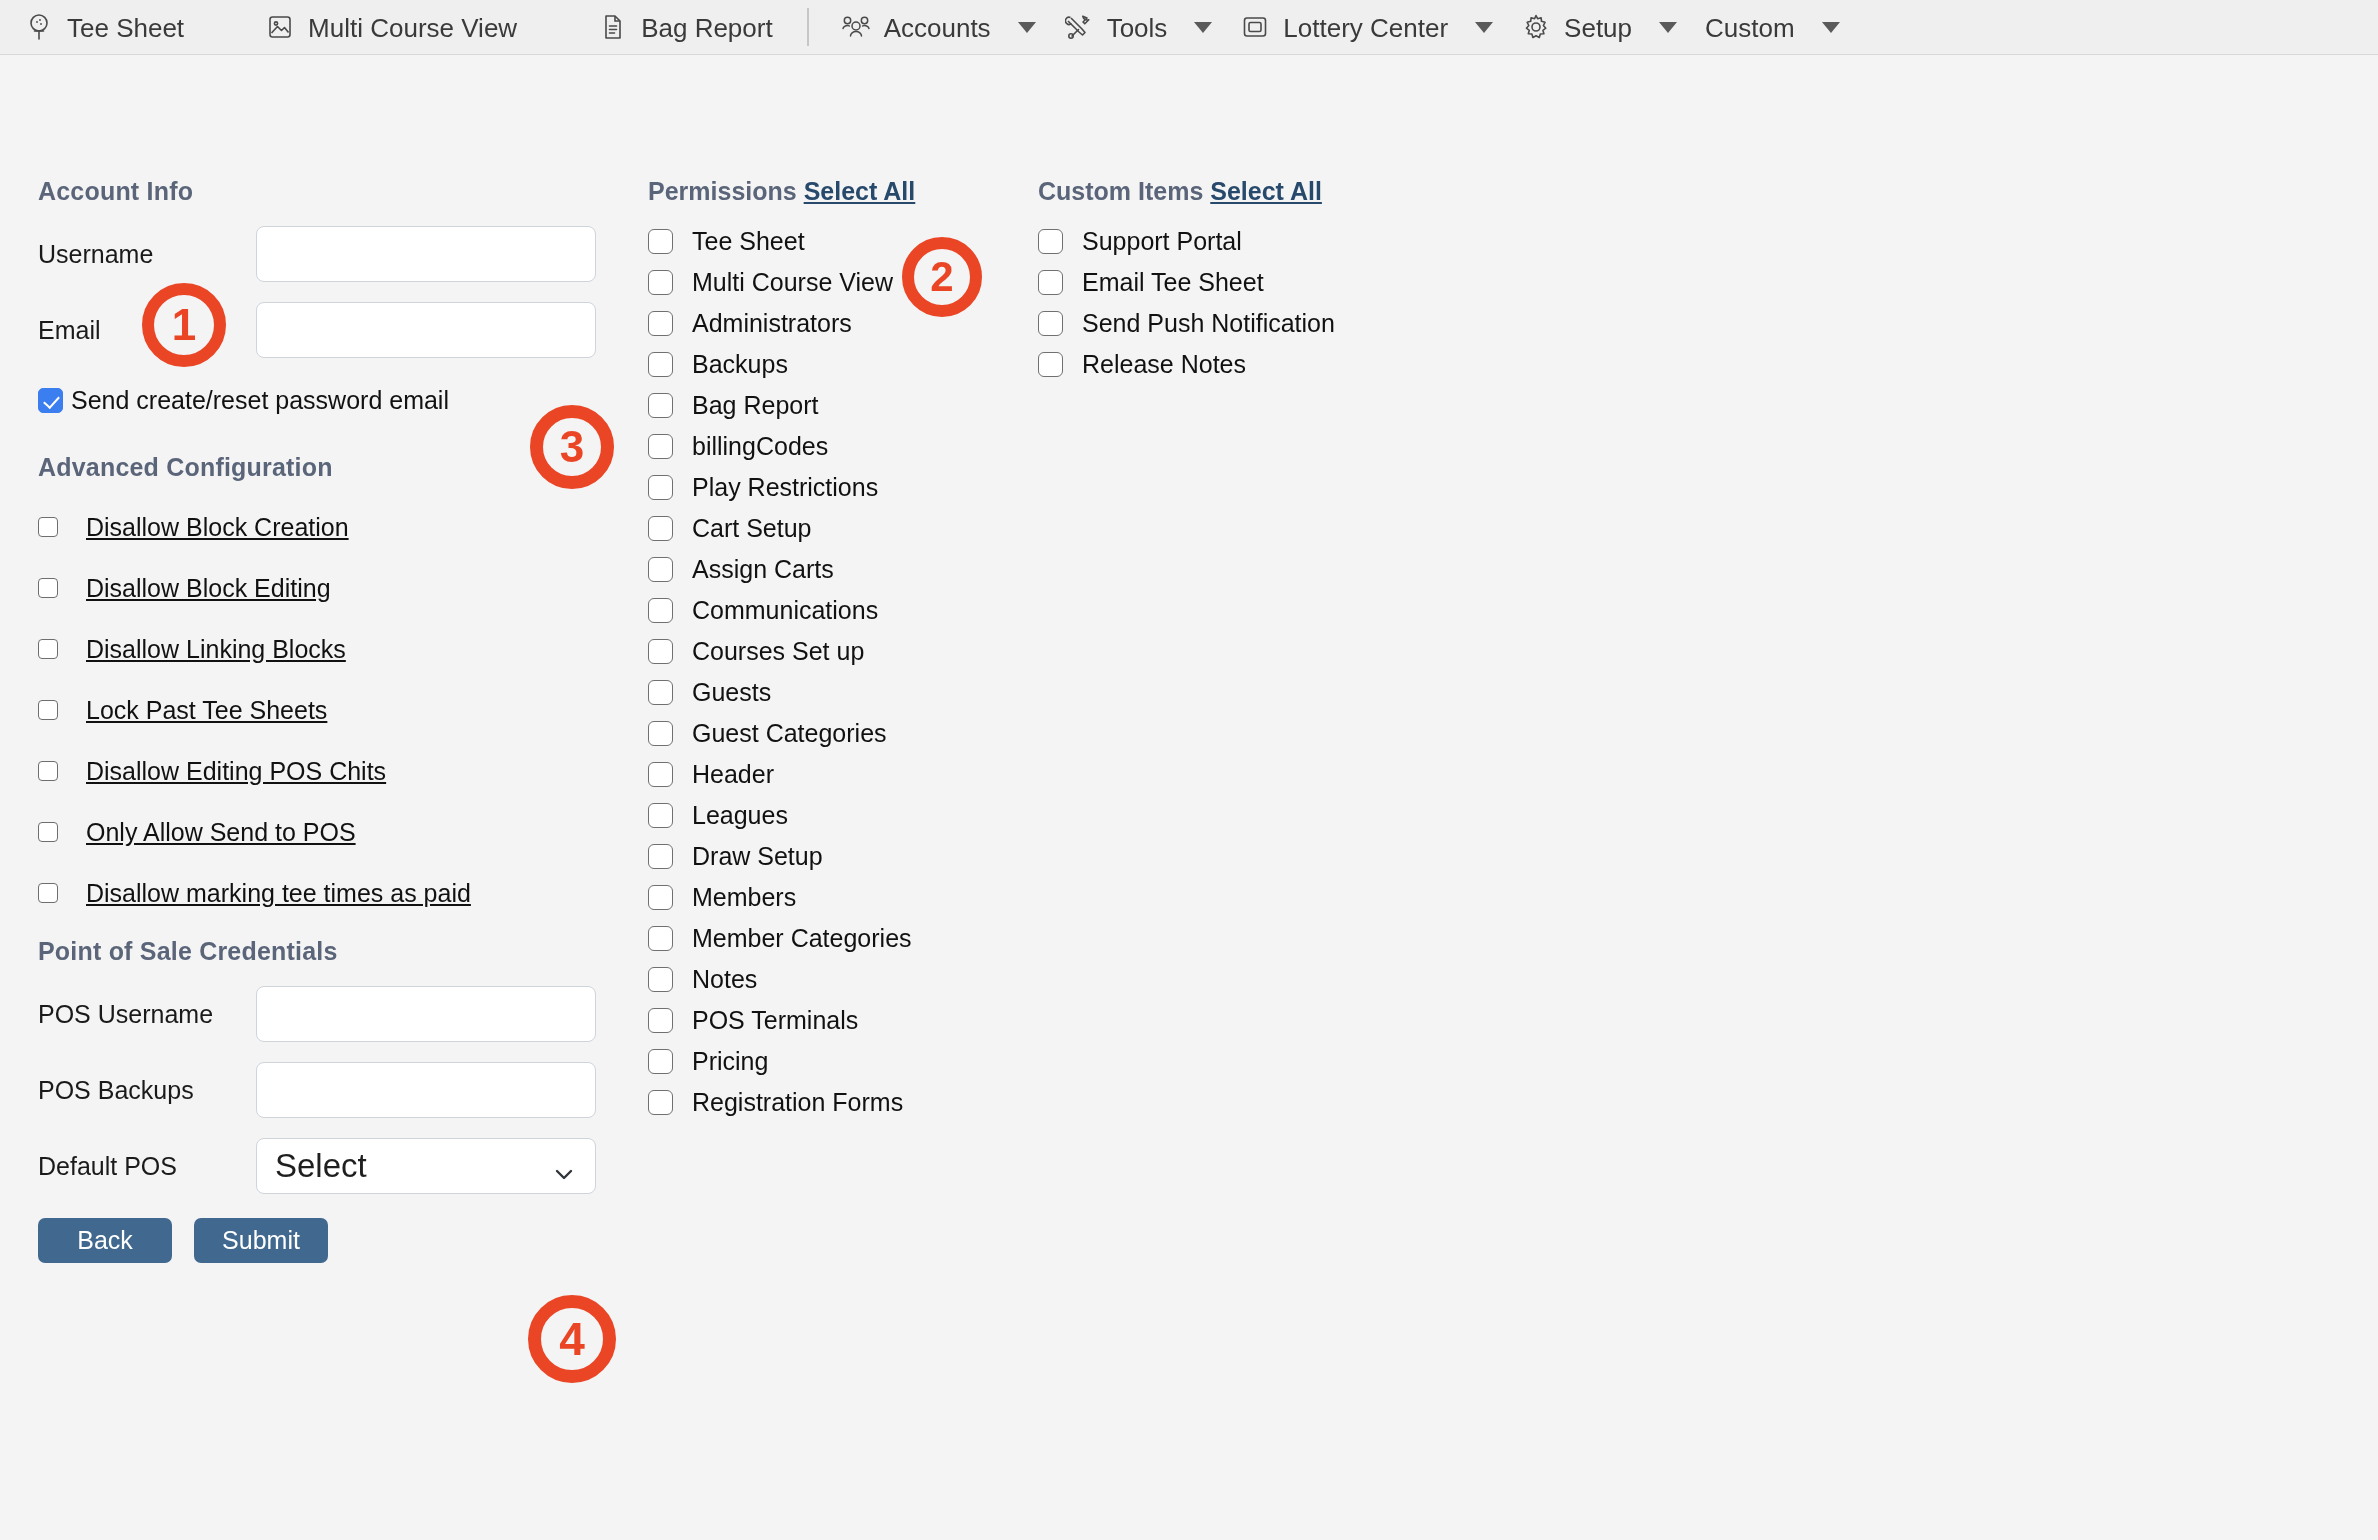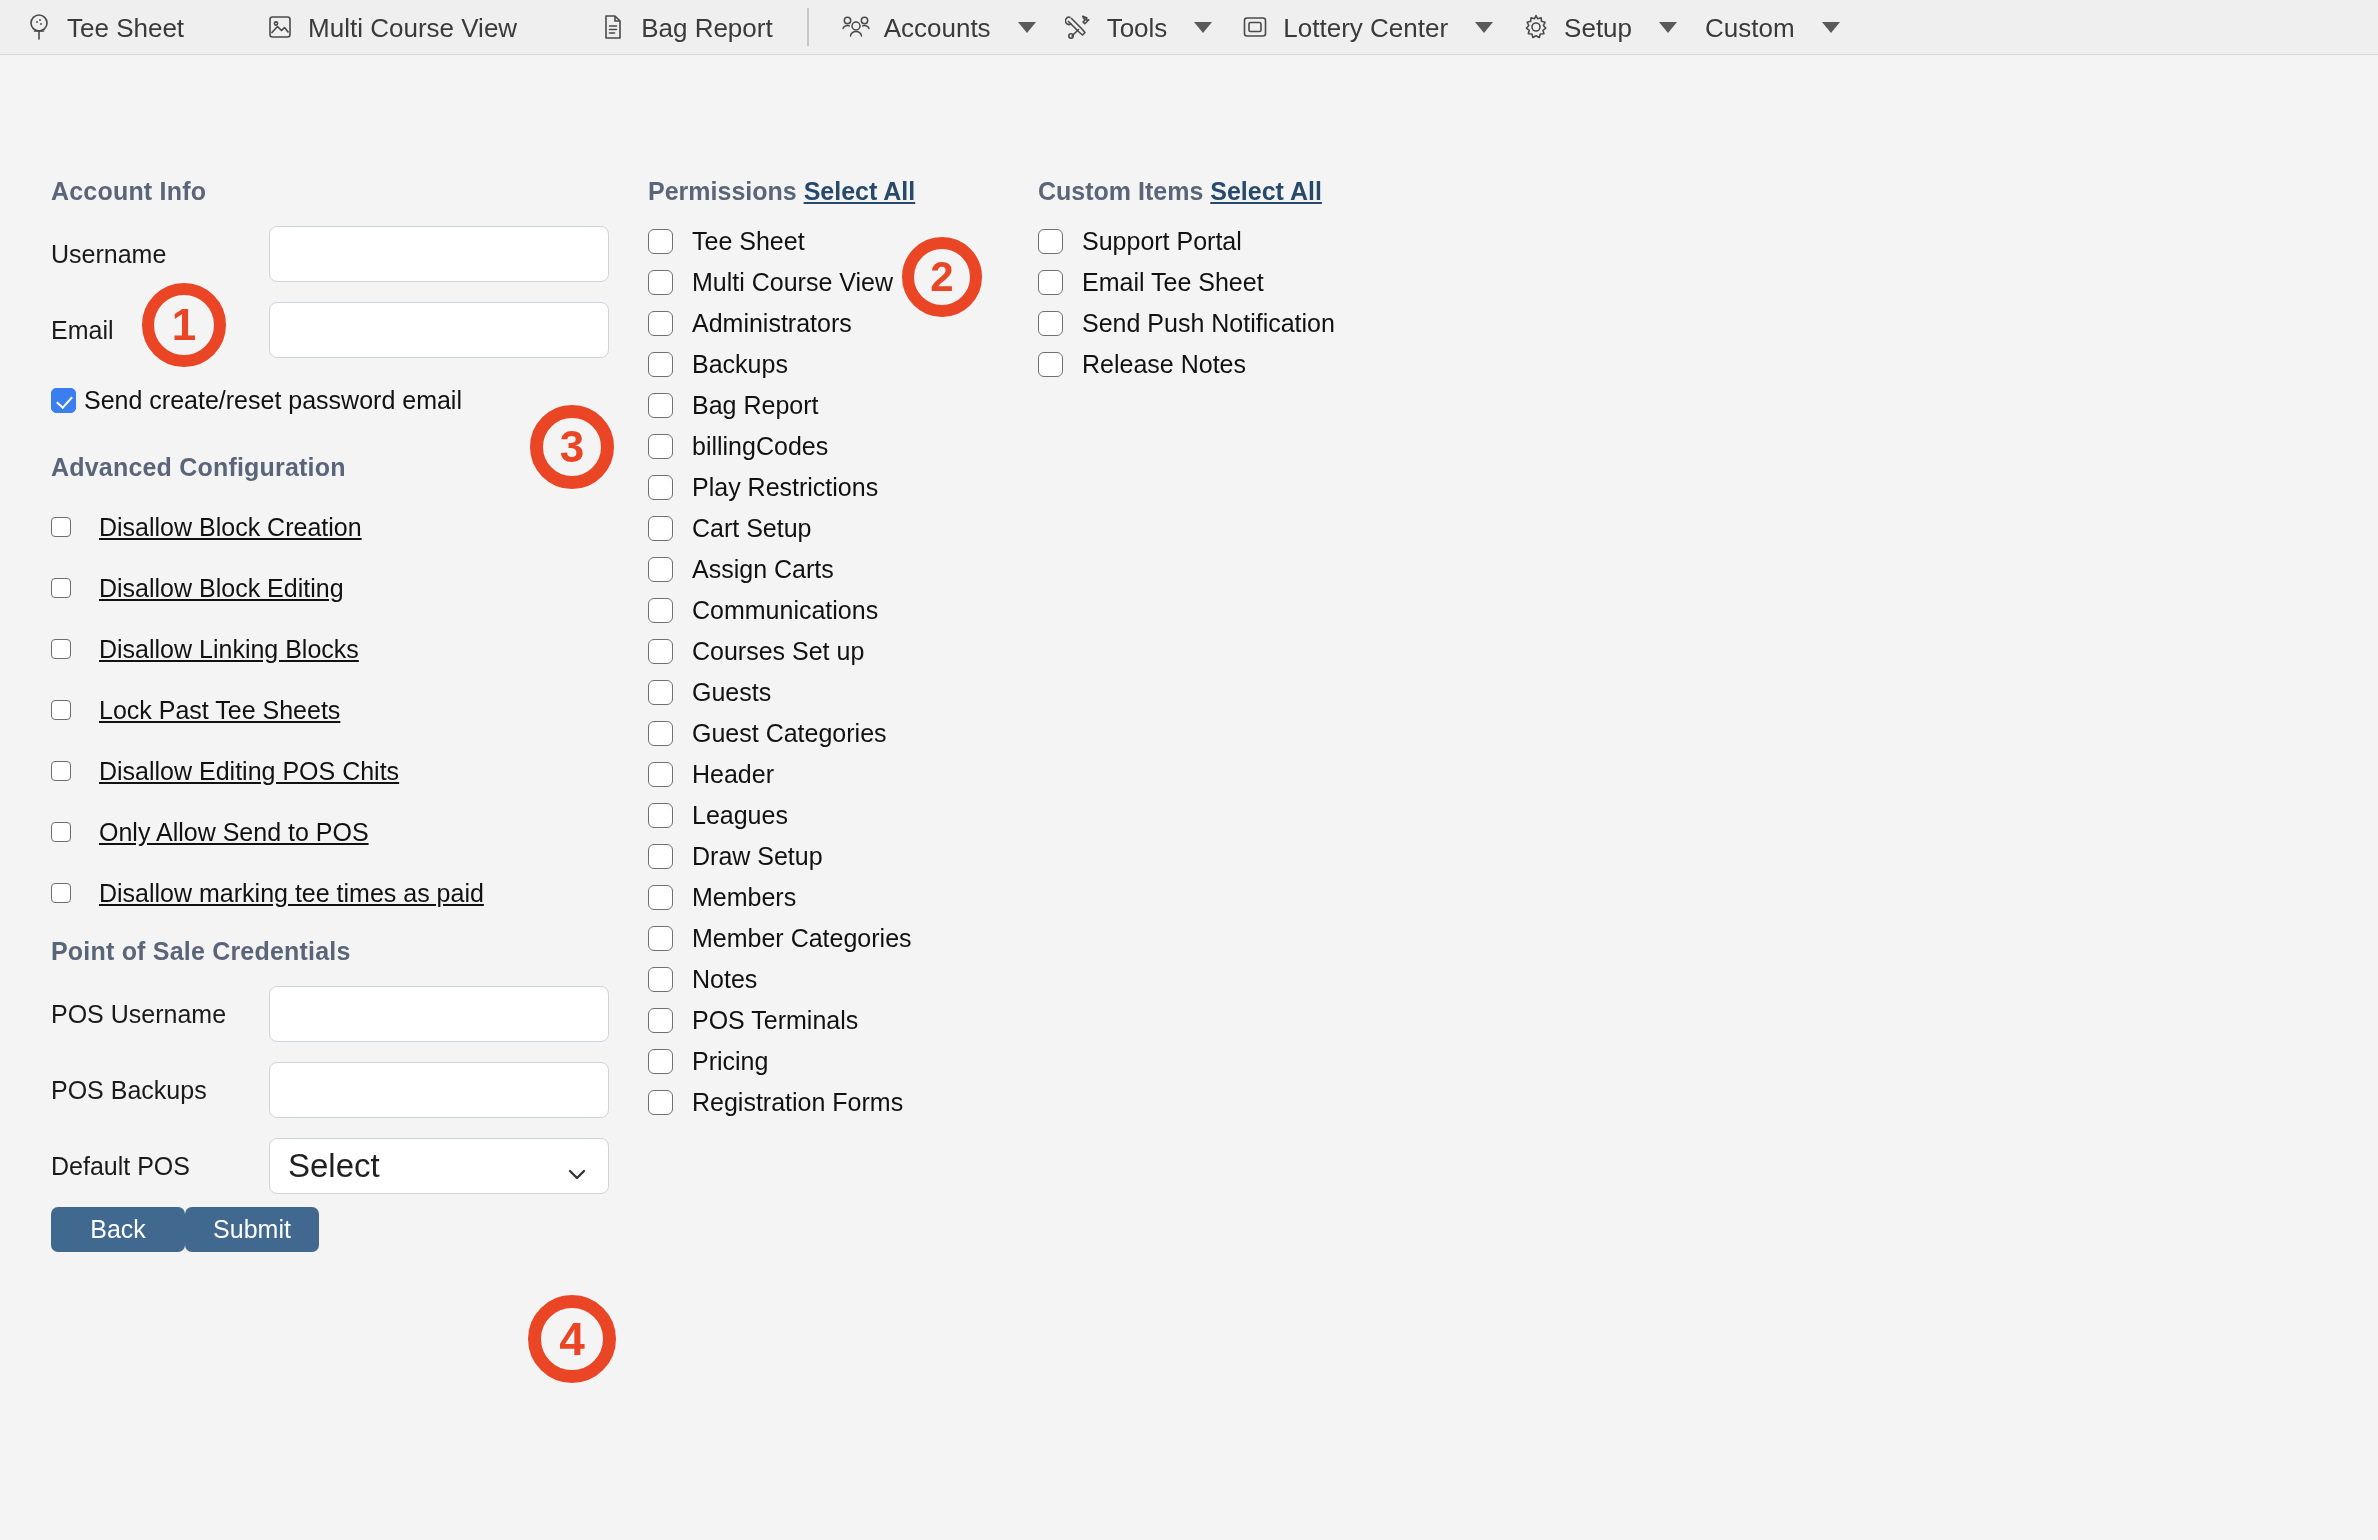--- a/index.html
+++ b/index.html
@@ -47,21 +47,21 @@
   .navsep {
     width: 2px; height: 38px;
     background: #c6c6c6;
     margin: 0 32px 0 6px;
   }
 
   
   .page { position: relative; padding: 0; }
 
   .col { position: absolute; top: 0; }
-  .col-account  { left: 51px;  width: 560px; }
+  .col-account  { left: 38px;  width: 560px; }
   .col-perms    { left: 648px; width: 380px; }
   .col-custom   { left: 1038px; width: 420px; }
 
   .section-title {
     font-size: 25px;
     font-weight: bold;
     color: #5b6579;
     letter-spacing: .2px;
   }
   .section-title.acct { margin-top: 122px; }
@@ -181,21 +181,21 @@
     width: 25px; height: 25px;
     border: 1.7px solid #707070;
     border-radius: 6px;
     background: #fff;
     flex: 0 0 auto;
     cursor: pointer;
   }
   .prow .txt { font-size: 25px; color: #111; white-space: nowrap; }
 
   
-  .btnrow { display: flex; margin-top: 13px; }
+  .btnrow { display: flex; gap: 22px; margin-top: 24px; }
   .btn {
     min-width: 134px;
     height: 45px;
     background: #41698f;
     color: #fff;
     border: none;
     border-radius: 7px;
     font-size: 25px;
     font-family: "Liberation Sans", sans-serif;
     cursor: pointer;

